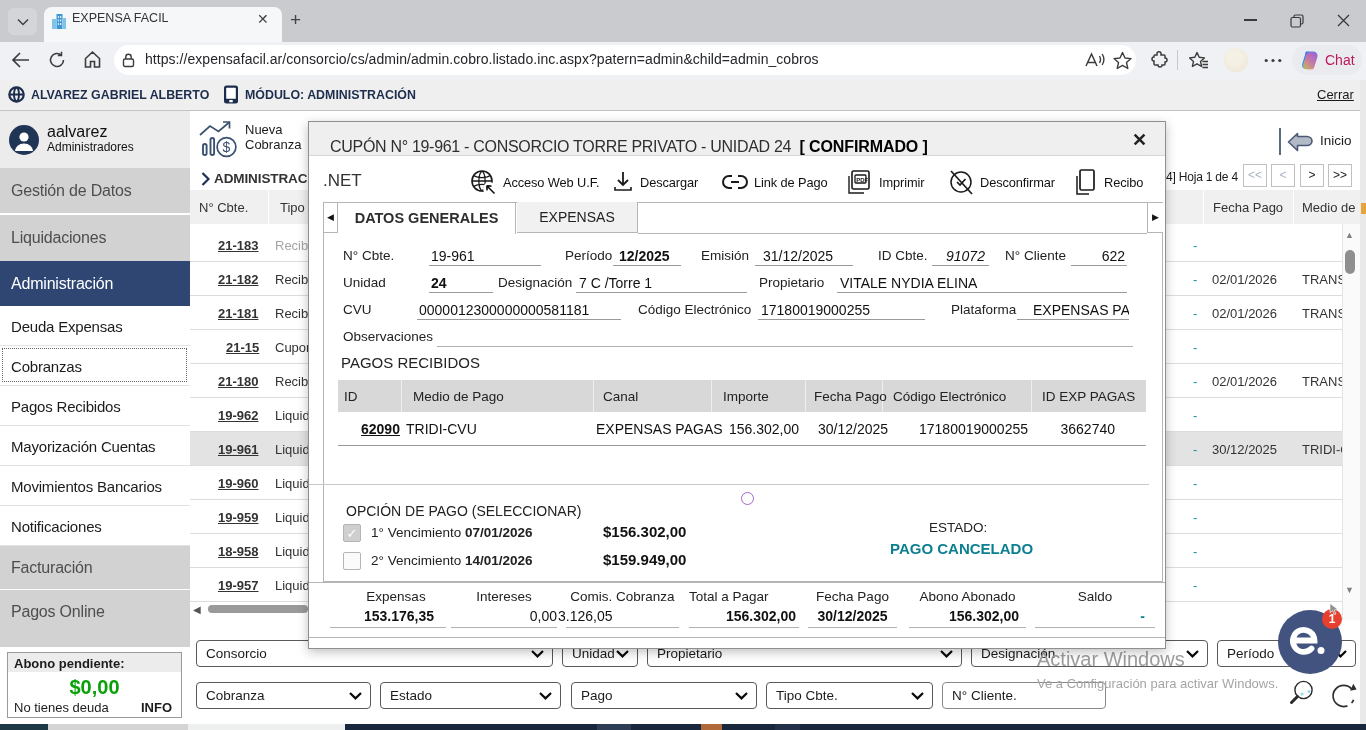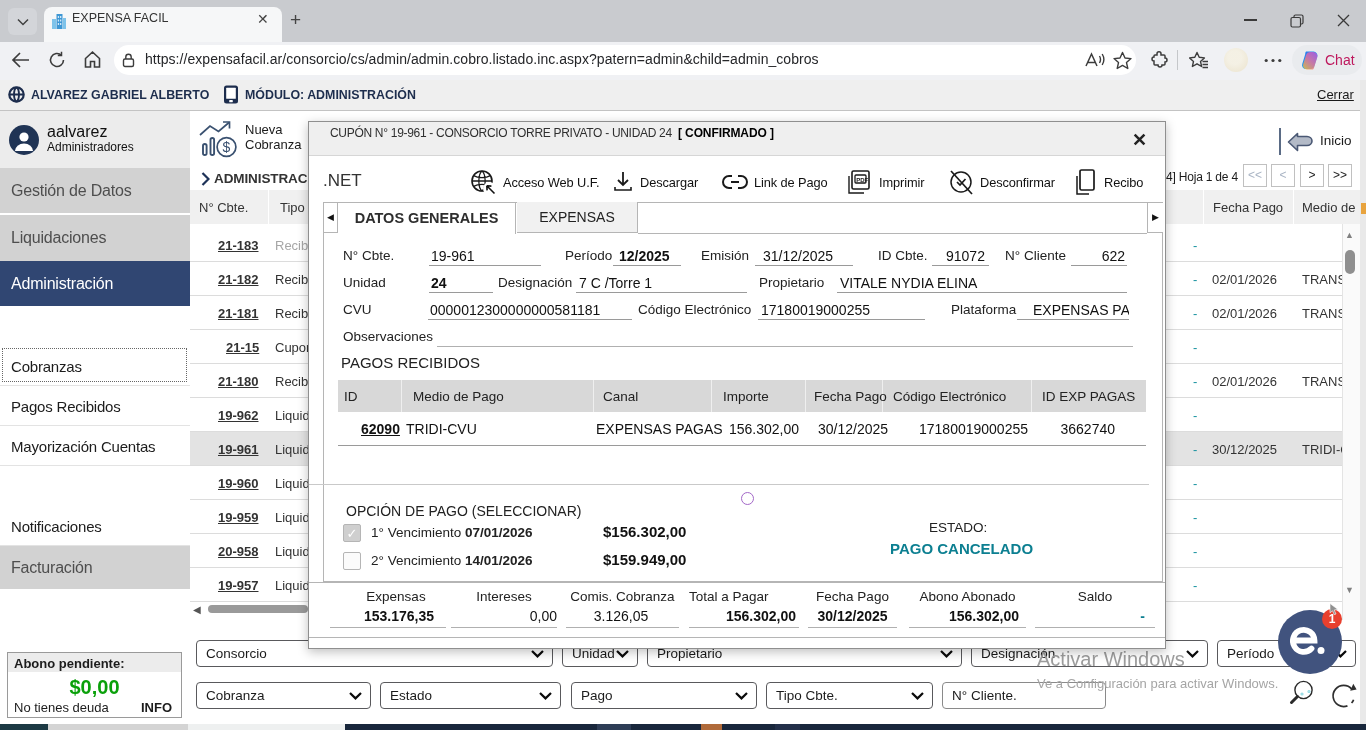--- a/index.html
+++ b/index.html
@@ -203,35 +203,44 @@
   <div class="abs" style="left:47px; top:140px; font-size:12px; color:#111;">Administradores</div>
   <div class="abs smenu gray" style="top:168px; height:46px; border-bottom:1px solid #fff;">
       <span class="t">Gestión de Datos</span>
     </div>
   <div class="abs smenu gray" style="top:215px; height:46px;">
       <span class="t">Liquidaciones</span>
     </div>
   <div class="abs smenu" style="top:261px; height:45px; background:#304672; color:#fff; font-size:16px;">
       <span class="t">Administración</span>
     </div>
+  <div class="abs smenu witem" style="top:306px; height:40px;">
+      <span class="t">Deuda Expensas</span>
+    </div>
   <div class="abs smenu witem" style="top:346px; height:40px;">
       <span class="t">Cobranzas</span>
       <span style="position:absolute; left:2px; top:2px; right:3px; bottom:3px; border:1px dotted #666;"></span>
     </div>
   <div class="abs smenu witem" style="top:386px; height:40px;">
       <span class="t">Pagos Recibidos</span>
     </div>
   <div class="abs smenu witem" style="top:426px; height:40px;">
       <span class="t">Mayorización Cuentas</span>
     </div>
+  <div class="abs smenu witem" style="top:466px; height:40px;">
+      <span class="t">Movimientos Bancarios</span>
+    </div>
   <div class="abs smenu witem" style="top:506px; height:40px;">
       <span class="t">Notificaciones</span>
     </div>
   <div class="abs smenu gray" style="top:546px; height:44px; border-bottom:1px solid #fff;">
       <span class="t">Facturación</span>
+    </div>
+  <div class="abs smenu gray" style="top:590px; height:57px;">
+      <span class="t" style="top:22px;">Pagos Online</span>
     </div>
   <div class="abs" id="abono"></div>
   <div class="abs" style="left:8px; top:653px; width:173px; height:19px; background:#ececec;"></div>
   <div class="abs" style="left:14px; top:656px; font-size:13px; font-weight:bold; color:#1c1c1c;">Abono pendiente:</div>
   <div class="abs" style="left:8px; top:676px; width:173px; text-align:center; font-size:20px; font-weight:bold; color:#0aa00a;">$0,00</div>
   <div class="abs" style="left:14px; top:700px; font-size:13px; color:#1c1c1c;">No tienes deuda</div>
   <div class="abs" style="left:141px; top:700px; font-size:13px; font-weight:bold; color:#1c1c1c;">INFO</div>
 
   <div class="abs" id="main"></div>
   <div class="abs" style="left:245px; top:122px; font-size:13px; color:#1b1b1b;">Nueva<br>Cobranza</div>
@@ -285,21 +294,21 @@
   <div class="cell numlink" style="left:218px; top:374px;">21-180</div>
     <div class="cell" style="left:275px; top:374px;">Recibo</div>
   <div class="cell numlink" style="left:218px; top:408px;">19-962</div>
     <div class="cell" style="left:275px; top:408px;">Liquida</div>
   <div class="cell numlink" style="left:218px; top:442px;">19-961</div>
     <div class="cell" style="left:275px; top:442px;">Liquida</div>
   <div class="cell numlink" style="left:218px; top:476px;">19-960</div>
     <div class="cell" style="left:275px; top:476px;">Liquida</div>
   <div class="cell numlink" style="left:218px; top:510px;">19-959</div>
     <div class="cell" style="left:275px; top:510px;">Liquida</div>
-  <div class="cell numlink" style="left:218px; top:544px;">20-958</div>
+  <div class="cell numlink" style="left:218px; top:544px;">18-958</div>
     <div class="cell" style="left:275px; top:544px;">Liquida</div>
   <div class="cell numlink" style="left:218px; top:578px;">19-957</div>
     <div class="cell" style="left:275px; top:578px;">Liquida</div>
 
   <div class="row" style="left:1166px; top:228px; width:194px;"></div>
   <div class="row" style="left:1166px; top:262px; width:194px;"></div>
   <div class="row" style="left:1166px; top:296px; width:194px;"></div>
   <div class="row" style="left:1166px; top:330px; width:194px;"></div>
   <div class="row" style="left:1166px; top:364px; width:194px;"></div>
   <div class="row" style="left:1166px; top:398px; width:194px;"></div>
@@ -427,21 +436,21 @@
           <path d="M1 1 L6.5 6.4 L12 1"></path>
         </svg>
       </span>
     </div>
 
   <div class="abs" style="left:1037px; top:648px; font-size:20px; color:#9d9d9d;">Activar Windows</div>
   <div class="abs" style="left:1037px; top:676px; font-size:13px; color:#a5a5a5;">Ve a Configuración para activar Windows.</div>
 
   <div class="abs" id="modal">
     <div class="abs" id="mtitle"></div>
-    <div class="abs" style="left:21px; top:4px; font-size:12px; letter-spacing:-0.3px; color:#2f2f2f; white-space:nowrap;">CUPÓN N° 19-961 - CONSORCIO TORRE PRIVATO - UNIDAD 24&nbsp; <b style="color:#000; letter-spacing:-0.1px;">[ CONFIRMADO ]</b></div>
+    <div class="abs" style="left:21px; top:16px; font-size:16px; letter-spacing:-0.3px; color:#2f2f2f; white-space:nowrap;">CUPÓN N° 19-961 - CONSORCIO TORRE PRIVATO - UNIDAD 24&nbsp; <b style="color:#000; letter-spacing:-0.1px;">[ CONFIRMADO ]</b></div>
     <div class="abs" style="left:823px; top:7px; font-size:18px; color:#222; font-weight:bold;">✕</div>
     <div class="abs" style="left:14px; top:49px; font-size:17px; color:#333;">.NET</div>
 
     <div class="abs" style="left:161px; top:47px;">
       <svg width="27" height="27" viewBox="0 0 27 27" fill="none" stroke="#1a1a1a" stroke-width="1.6">
         <circle cx="12" cy="12" r="10"></circle>
         <path d="M2 12 H22 M12 2 C7.8 5.2,7.8 18.8,12 22 M12 2 C16.2 5.2,16.2 18.8,12 22 M3.6 6.6 C8 9.2,16 9.2,20.4 6.6 M3.6 17.4 C8 14.8,16 14.8,20.4 17.4" stroke-width="1.3"></path>
         <circle cx="19.5" cy="19.5" r="6.5" fill="#fff" stroke="none"></circle>
         <path d="M24.5 24.5 L16.8 16.8 M16.8 16.8 l0.3 4.6 M16.8 16.8 l4.6 0.3" stroke="#111" stroke-width="1.6" fill="none"></path>
       </svg>
@@ -498,21 +507,21 @@
       </div>
     <div class="mlabel" style="left:256px; top:126px;">Período</div>
     <div class="abs uline" style="left:304px; top:124px; width:68px; height:20px;">
         <span class="mval bold" style="left:6px; top:2px;">12/2025</span>
       </div>
     <div class="mlabel" style="left:392px; top:126px;">Emisión</div>
     <div class="abs uline" style="left:446px; top:124px; width:98px; height:20px;">
         <span class="mval" style="left:8px; top:2px;">31/12/2025</span>
       </div>
     <div class="mlabel" style="left:569px; top:126px;">ID Cbte.</div>
-    <div class="abs uline" style="left:623px; top:124px; width:57px; height:20px;">
+    <div class="abs uline" style="left:623px; top:124px; width:57px; height:20px;font-style:italic;">
         <span class="mval" style="left:14px; top:2px;">91072</span>
       </div>
     <div class="mlabel" style="left:696px; top:126px;">N° Cliente</div>
     <div class="abs uline" style="left:762px; top:124px; width:56px; height:20px;">
         <span class="mval" style="right:2px; top:2px; position:absolute;">622</span>
       </div>
 
     <div class="mlabel" style="left:34px; top:153px;">Unidad</div>
     <div class="abs uline" style="left:120px; top:151px; width:64px; height:20px;">
         <span class="mval bold" style="left:2px; top:2px;">24</span>
@@ -520,21 +529,21 @@
     <div class="mlabel" style="left:189px; top:153px;">Designación</div>
     <div class="abs uline" style="left:267px; top:151px; width:171px; height:20px;">
         <span class="mval" style="left:3px; top:2px;">7 C /Torre 1</span>
       </div>
     <div class="mlabel" style="left:450px; top:153px;">Propietario</div>
     <div class="abs uline" style="left:528px; top:151px; width:290px; height:20px;">
         <span class="mval" style="left:3px; top:2px;">VITALE NYDIA ELINA</span>
       </div>
 
     <div class="mlabel" style="left:34px; top:180px;">CVU</div>
-    <div class="abs uline" style="left:119px; top:178px; width:204px; height:20px;text-decoration:underline;">
+    <div class="abs uline" style="left:108px; top:178px; width:204px; height:20px;text-decoration:underline;">
         <span class="mval" style="left:2px; top:2px;">0000012300000000581181</span>
       </div>
     <div class="mlabel" style="left:329px; top:180px;">Código Electrónico</div>
     <div class="abs uline" style="left:449px; top:178px; width:167px; height:20px;">
         <span class="mval" style="left:3px; top:2px;">17180019000255</span>
       </div>
     <div class="mlabel" style="left:642px; top:180px;">Plataforma</div>
     <div class="abs uline" style="left:708px; top:178px; width:112px; height:20px; overflow:hidden;">
         <span class="mval" style="left:16px; top:2px; white-space:nowrap; position:absolute;">EXPENSAS PAG</span>
       </div>
@@ -581,21 +590,21 @@
     <div class="abs" style="left:0px; top:460px; width:856px; height:1px; background:#b5b5b5;"></div>
     <div class="mlabel" style="left:29px; top:467px; width:116px; text-align:center;">Expensas</div>
     <div class="mlabel" style="left:142px; top:467px; width:106px; text-align:center;">Intereses</div>
     <div class="mlabel" style="left:257px; top:467px; width:113px; text-align:center;">Comis. Cobranza</div>
     <div class="mlabel" style="left:380px; top:467px; width:110px; text-align:left;">Total a Pagar</div>
     <div class="mlabel" style="left:499px; top:467px; width:89px; text-align:center;">Fecha Pago</div>
     <div class="mlabel" style="left:600px; top:467px; width:117px; text-align:center;">Abono Abonado</div>
     <div class="mlabel" style="left:726px; top:467px; width:120px; text-align:center;">Saldo</div>
     <div class="mval bold" style="left:21px; top:486px; width:104px; text-align:right;">153.176,35</div>
     <div class="mval" style="left:142px; top:486px; width:106px; text-align:right;">0,00</div>
-    <div class="mval" style="left:257px; top:486px; width:110px; text-align:center;">3.126,05</div>
+    <div class="mval" style="left:249px; top:486px; width:110px; text-align:left;">3.126,05</div>
     <div class="mval bold" style="left:380px; top:486px; width:107px; text-align:right;">156.302,00</div>
     <div class="mval bold" style="left:499px; top:486px; width:89px; text-align:center;">30/12/2025</div>
     <div class="mval bold" style="left:600px; top:486px; width:110px; text-align:right;">156.302,00</div>
     <div class="mval bold" style="left:726px; top:486px; width:110px; text-align:right; color:#0c7f91;">-</div>
     <div class="abs" style="left:21px; top:505px; width:116px; height:1px; background:#b0b0b0;"></div>
     <div class="abs" style="left:142px; top:505px; width:106px; height:1px; background:#b0b0b0;"></div>
     <div class="abs" style="left:257px; top:505px; width:113px; height:1px; background:#b0b0b0;"></div>
     <div class="abs" style="left:380px; top:505px; width:110px; height:1px; background:#b0b0b0;"></div>
     <div class="abs" style="left:499px; top:505px; width:89px; height:1px; background:#b0b0b0;"></div>
     <div class="abs" style="left:600px; top:505px; width:117px; height:1px; background:#b0b0b0;"></div>

